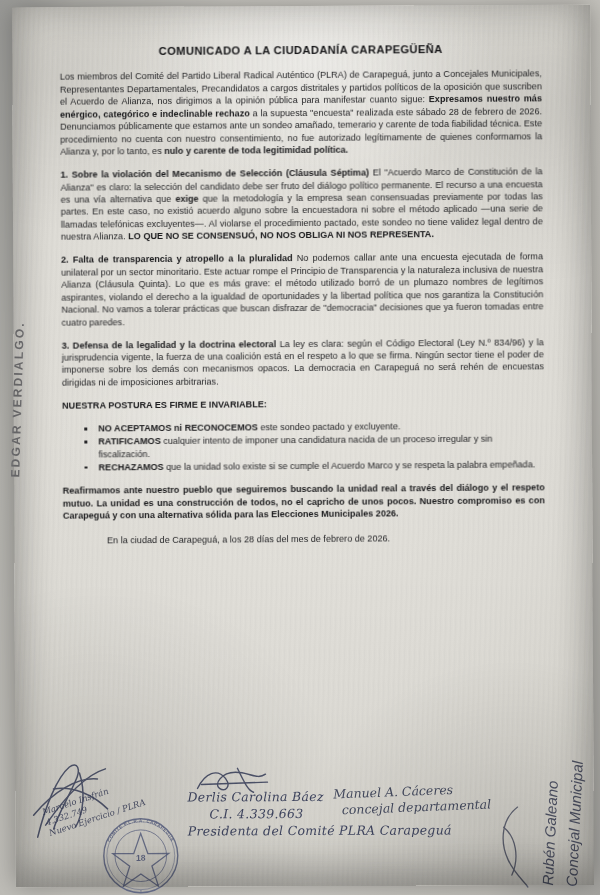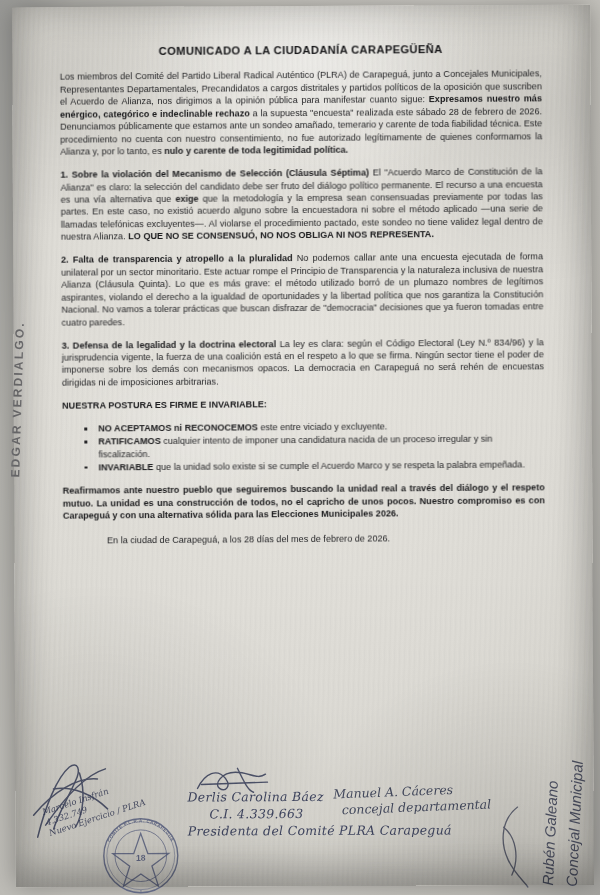--- a/index.html
+++ b/index.html
@@ -211,23 +211,23 @@
 
       <p><b class="heading-line">1. Sobre la violación del Mecanismo de Selección (Cláusula Séptima)</b><span> El "Acuerdo Marco de Constitución de la Alianza" es claro: la selección del candidato debe ser fruto del diálogo político permanente. El recurso a una encuesta es una vía alternativa que </span><b>exige</b><span> que la metodología y la empresa sean consensuadas previamente por todas las partes. En este caso, no existió acuerdo alguno sobre la encuestadora ni sobre el método aplicado —una serie de llamadas telefónicas excluyentes—. Al violarse el procedimiento pactado, este sondeo no tiene validez legal dentro de nuestra Alianza. </span><b>LO QUE NO SE CONSENSUÓ, NO NOS OBLIGA NI NOS REPRESENTA.</b></p>
 
       <p><b class="heading-line">2. Falta de transparencia y atropello a la pluralidad</b><span> No podemos callar ante una encuesta ejecutada de forma unilateral por un sector minoritario. Este actuar rompe el Principio de Transparencia y la naturaleza inclusiva de nuestra Alianza (Cláusula Quinta). Lo que es más grave: el método utilizado borró de un plumazo nombres de legítimos aspirantes, violando el derecho a la igualdad de oportunidades y la libertad política que nos garantiza la Constitución Nacional. No vamos a tolerar prácticas que buscan disfrazar de "democracia" decisiones que ya fueron tomadas entre cuatro paredes.</span></p>
 
       <p><b class="heading-line">3. Defensa de la legalidad y la doctrina electoral</b><span> La ley es clara: según el Código Electoral (Ley N.º 834/96) y la jurisprudencia vigente, la fuerza de una coalición está en el respeto a lo que se firma. Ningún sector tiene el poder de imponerse sobre los demás con mecanismos opacos. La democracia en Carapeguá no será rehén de encuestas dirigidas ni de imposiciones arbitrarias.</span></p>
 
       <p class="tight"><b>NUESTRA POSTURA ES FIRME E INVARIABLE:</b></p>
 
       <ul>
-        <li><span class="dot"></span><b>NO ACEPTAMOS ni RECONOCEMOS</b><span> este entre viciado y excluyente.</span></li>
+        <li><span class="dot"></span><b>NO ACEPTAMOS ni RECONOCEMOS</b><span> este sondeo pactado y excluyente.</span></li>
         <li><span class="dot"></span><b>RATIFICAMOS</b><span> cualquier intento de imponer una candidatura nacida de un proceso irregular y sin fiscalización.</span></li>
-        <li><span class="dot"></span><b>INVARIABLE</b><span> que la unidad solo existe si se cumple el Acuerdo Marco y se respeta la palabra empeñada.</span></li>
+        <li><span class="dot"></span><b>RECHAZAMOS</b><span> que la unidad solo existe si se cumple el Acuerdo Marco y se respeta la palabra empeñada.</span></li>
       </ul>
 
       <p><b>Reafirmamos ante nuestro pueblo que seguiremos buscando la unidad real a través del diálogo y el respeto mutuo. La unidad es una construcción de todos, no el capricho de unos pocos. Nuestro compromiso es con Carapeguá y con una alternativa sólida para las Elecciones Municipales 2026.</b></p>
 
       <p class="closing">En la ciudad de Carapeguá, a los 28 días del mes de febrero de 2026.</p>
     </div>
 
     <div class="ink pencil hw-left-vert">EDGAR VERDIALGO.</div>
 
     <div class="ink pencil hw-right-vert">

